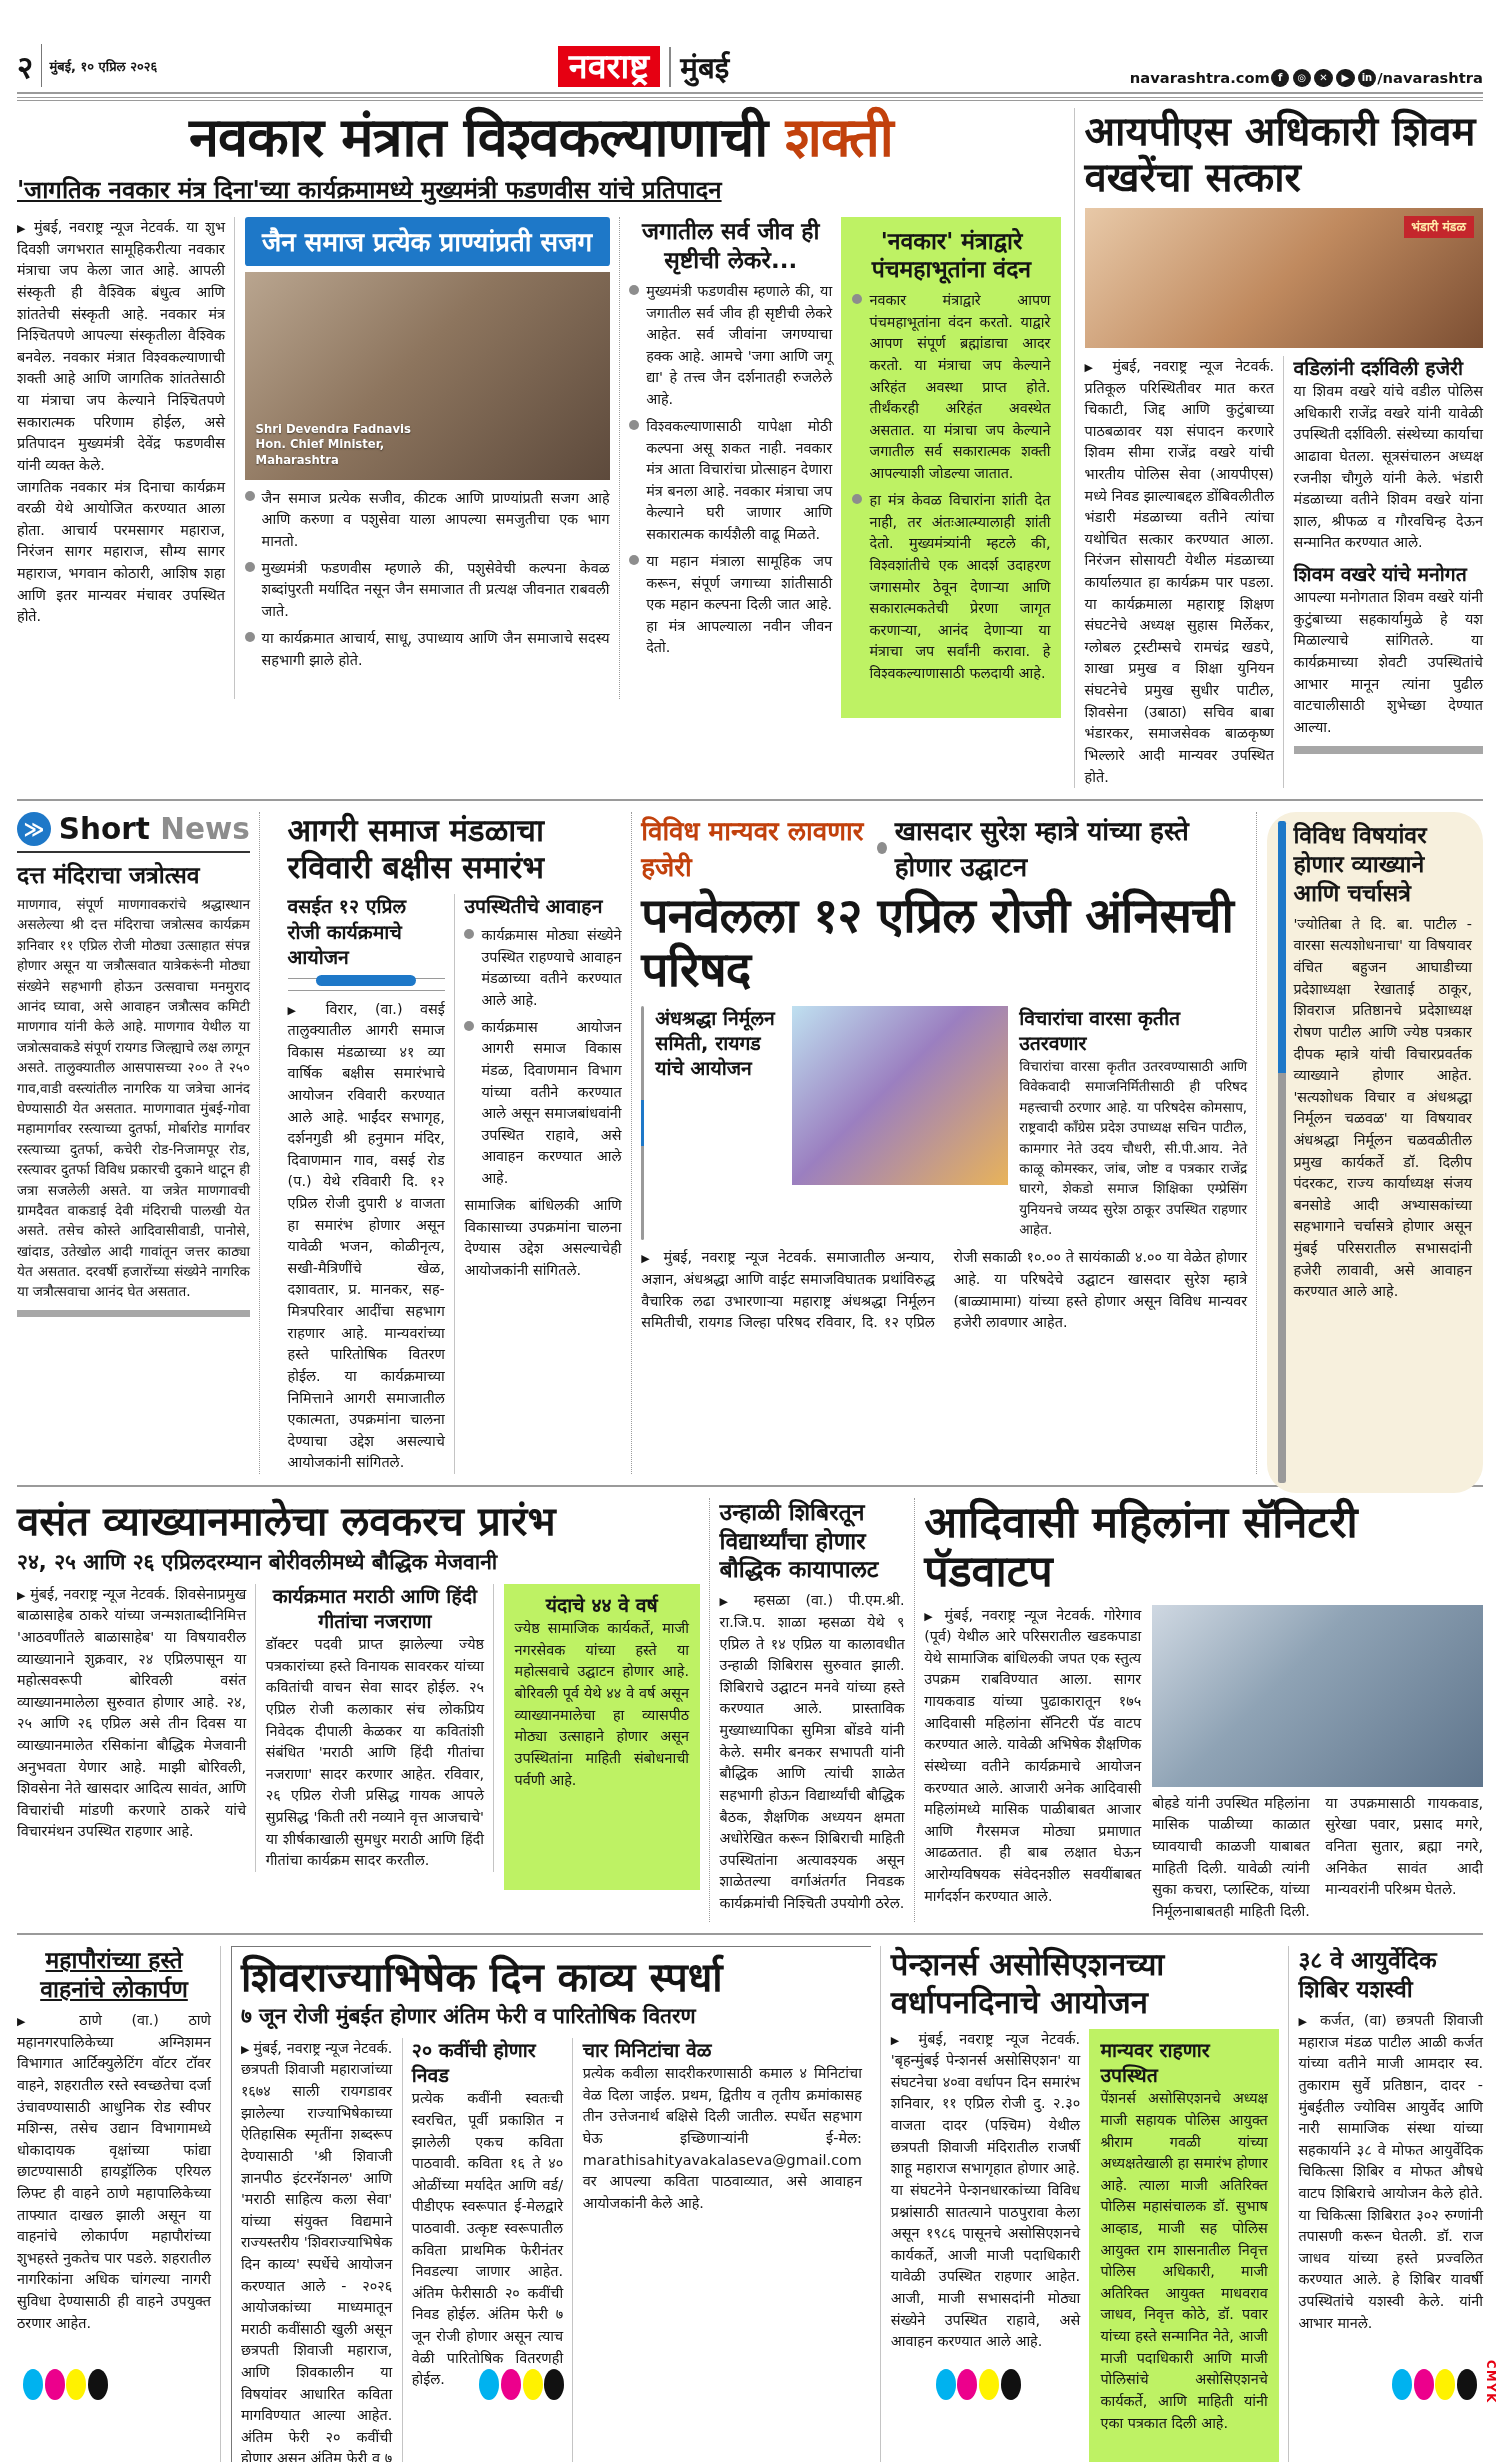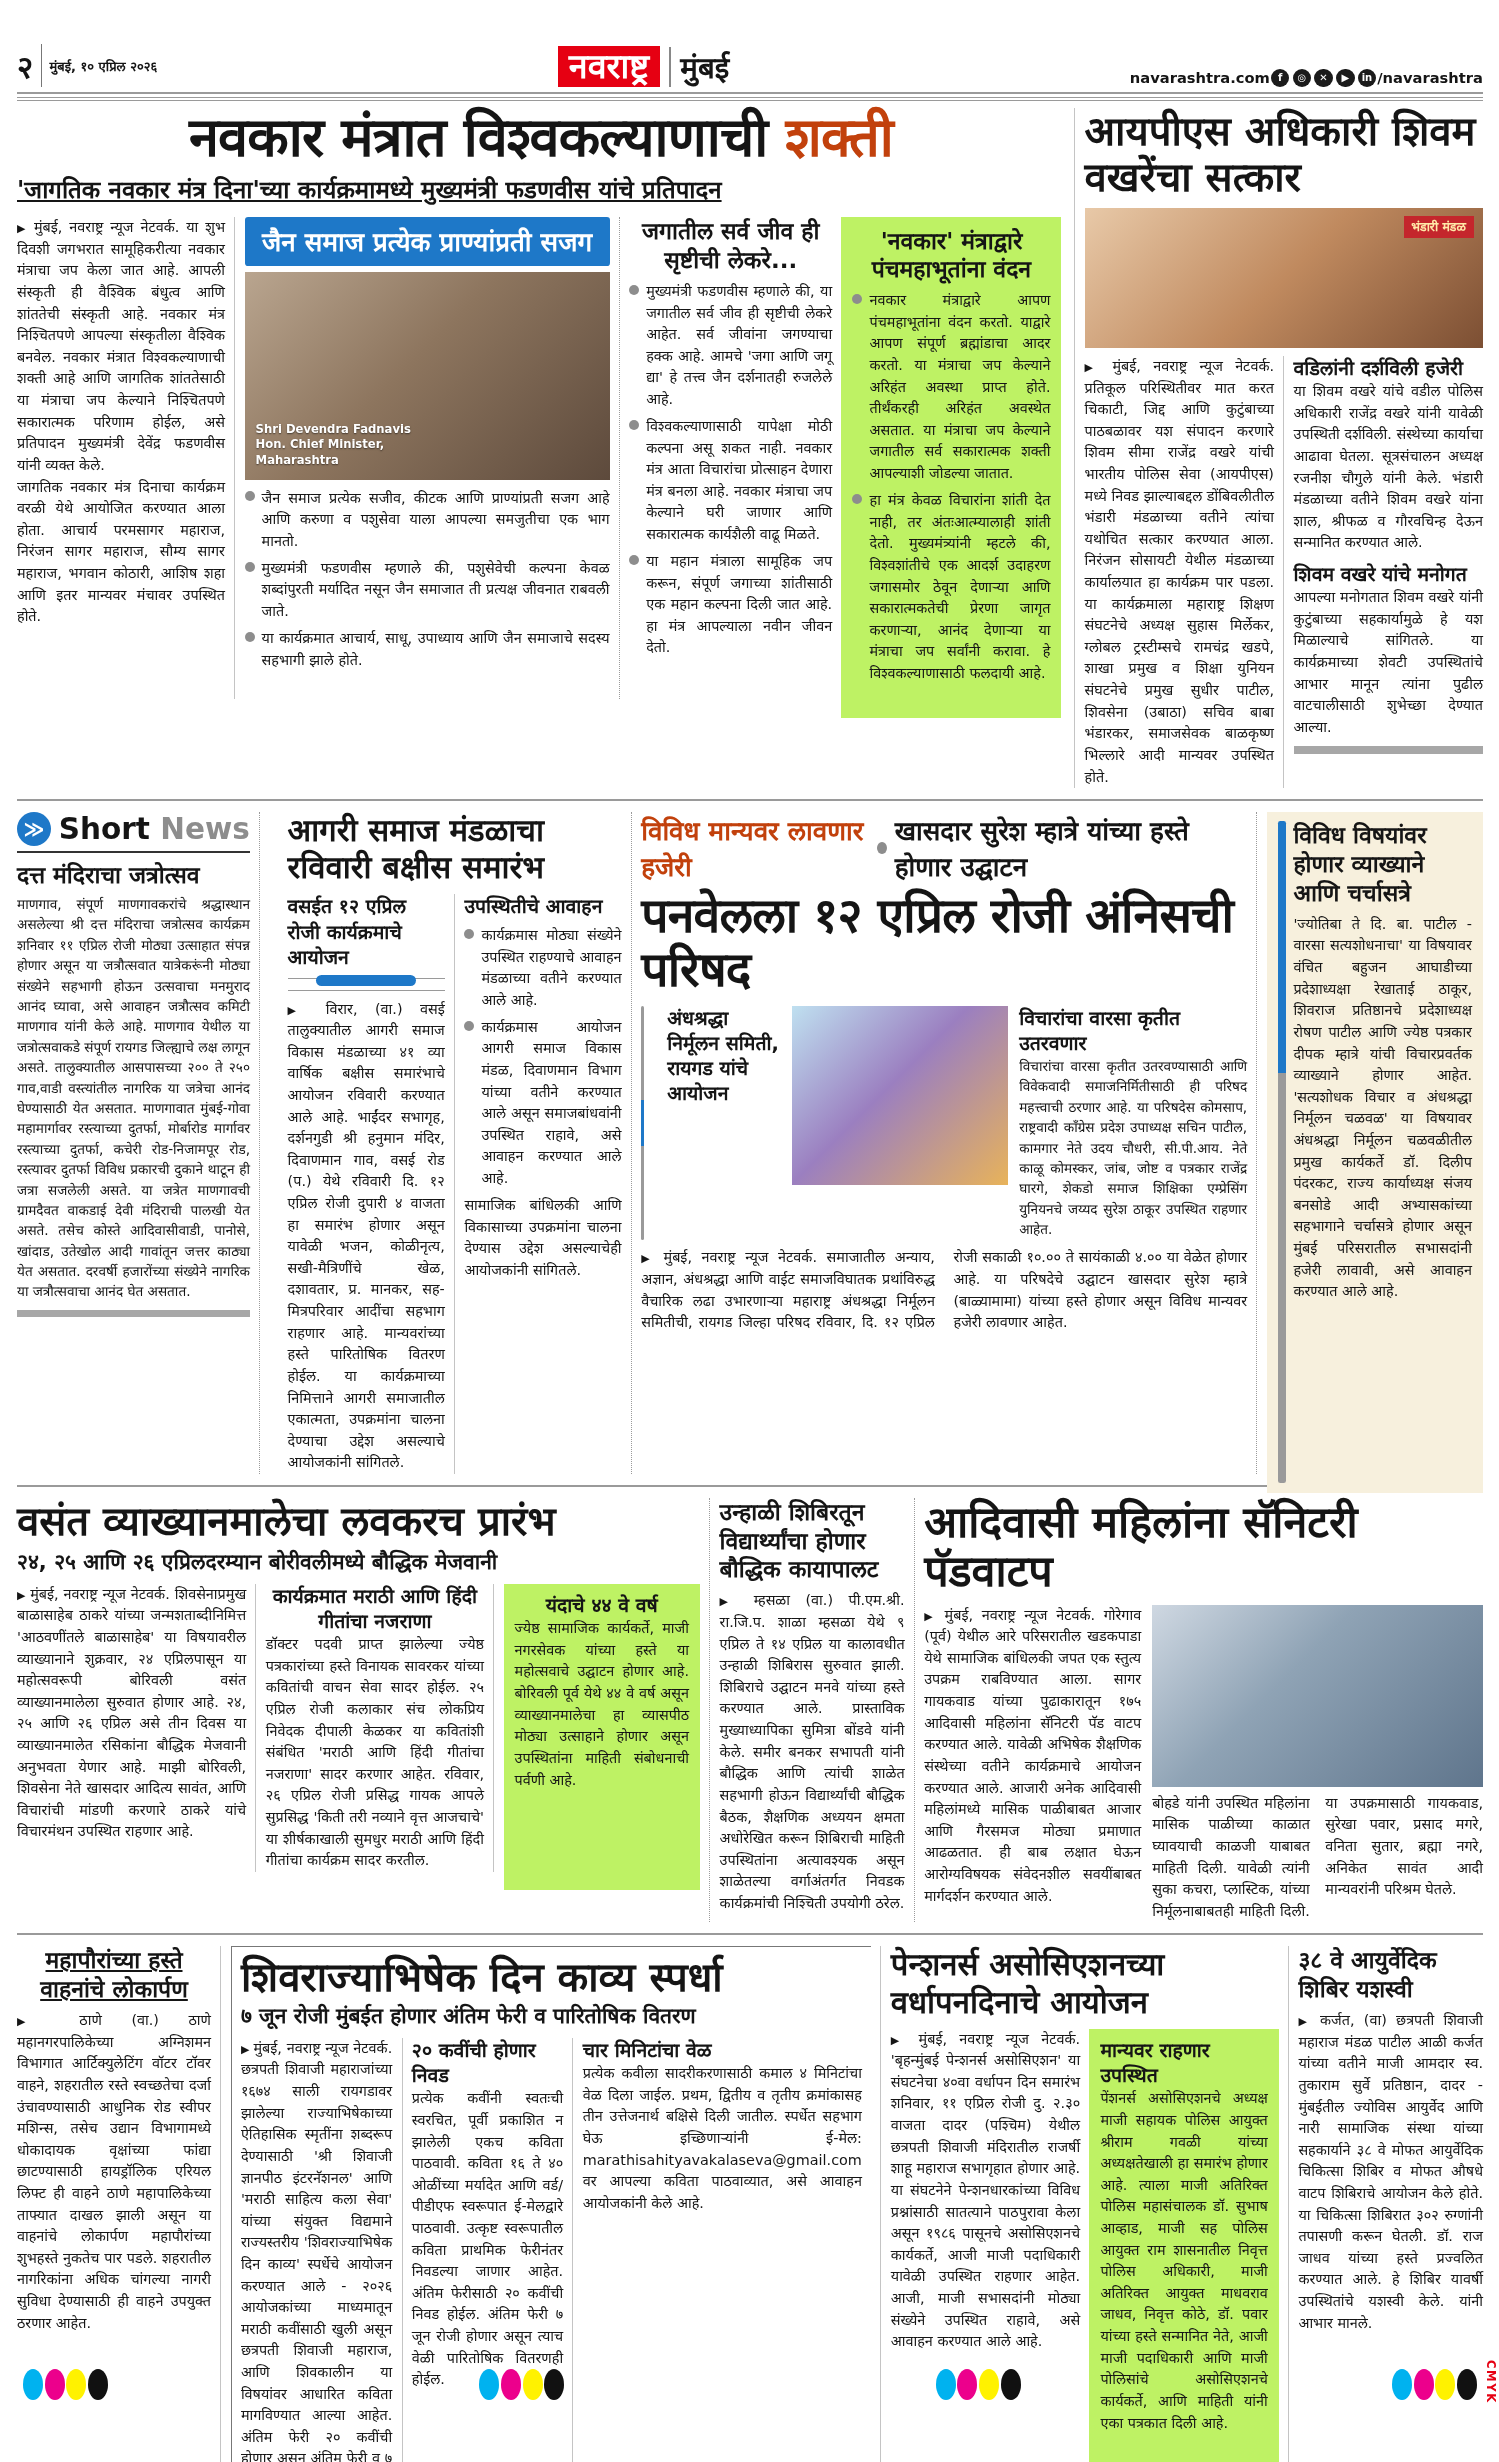--- a/index.html
+++ b/index.html
@@ -43,21 +43,21 @@
   .photo.warm{background:linear-gradient(135deg,#e8c9a8,#c08a5f 50%,#7c4f33);}
   .photo.art{background:linear-gradient(135deg,#bfe0f0,#9b7fc0 45%,#e8b35a);}
   .photo .ptag{position:absolute;left:11px;bottom:11px;color:#fff;font-size:11.6px;line-height:1.35;white-space:pre-line;font-weight:bold;text-shadow:0 0.8px 1.6px #0008;}
   .banner{background:#1e78c8;color:#fff;font-size:26px;font-weight:bold;text-align:center;padding:6.2px 3.1px;border-radius:3.1px;}
   .minibanner{position:absolute;top:7.8px;right:9.3px;background:#c4262c;color:#ffe9a8;font-size:12.4px;font-weight:bold;padding:2.3px 7.8px;}
   .endbar{height:7.8px;background:#a7a7a7;margin-top:7.8px;}
   .capsule{position:relative;height:11px;margin:7.8px 0;border-top:1.6px solid #9a9a9a;border-bottom:1.6px solid #9a9a9a;}
   .capsule i{position:absolute;left:18%;top:-3.9px;width:64%;height:11px;background:#1e78c8;border-radius:6.2px;}
   .kicker{display:flex;align-items:center;gap:7.8px;font-size:26px;font-weight:bold;}
   .kicker .kdot{width:12.4px;height:12.4px;border-radius:50%;background:#8d8d8d;}
-  .orgnote{display:flex;gap:23px;}
+  .orgnote{display:flex;gap:11px;}
   .orgnote .stem{flex:0 0 3.1px;background:linear-gradient(#9a9a9a 40%,#1e78c8 40%,#1e78c8 60%,#9a9a9a 60%);border-radius:1.6px;position:relative;}
   .bluebar-title{display:flex;gap:7.8px;}
   .bluebar-title .bb{flex:0 0 7.8px;background:linear-gradient(#1e78c8 0 38%,#9a9a9a 38% 100%);border-radius:2.3px;}
   .cmyk{display:flex;gap:1.6px;}
   .cmyk i{width:20px;height:31px;border-radius:50%;}
   .cmyk i:nth-child(1){background:#00b2ef;}
   .cmyk i:nth-child(2){background:#ec008c;}
   .cmyk i:nth-child(3){background:#fff200;}
   .cmyk i:nth-child(4){background:#111;}
   .footer-row{position:absolute;left:0;right:0;top:2369px;display:flex;justify-content:space-between;padding:0 23px;}
@@ -238,21 +238,21 @@
         <div class="photo art" style="width:216px;height:179px;margin:0 11px;flex:0 0 auto;"></div>
         <div style="flex:1;">
           <div class="h-xs">विचारांचा वारसा कृतीत उतरवणार</div>
           <div class="body-t" style="font-size:13.6px;">विचारांचा वारसा कृतीत उतरवण्यासाठी आणि विवेकवादी समाजनिर्मितीसाठी ही परिषद महत्त्वाची ठरणार आहे. या परिषदेस कोमसाप, राष्ट्रवादी काँग्रेस प्रदेश उपाध्यक्ष सचिन पाटील, कामगार नेते उदय चौधरी, सी.पी.आय. नेते काळू कोमस्कर, जांब, जोष्ट व पत्रकार राजेंद्र घारगे, शेकडो समाज शिक्षिका एम्प्रेसिंग युनियनचे जय्यद सुरेश ठाकूर उपस्थित राहणार आहेत.</div>
         </div>
       </div>
       <div class="body-t" style="margin-top:7.8px;column-count:2;column-gap:18.6px;"><span class="byline"></span><span>मुंबई, नवराष्ट्र न्यूज नेटवर्क. समाजातील अन्याय, अज्ञान, अंधश्रद्धा आणि वाईट समाजविघातक प्रथांविरुद्ध वैचारिक लढा उभारणाऱ्या महाराष्ट्र अंधश्रद्धा निर्मूलन समितीची, रायगड जिल्हा परिषद रविवार, दि. १२ एप्रिल रोजी सकाळी १०.०० ते सायंकाळी ४.०० या वेळेत होणार आहे. या परिषदेचे उद्घाटन खासदार सुरेश म्हात्रे (बाळ्यामामा) यांच्या हस्ते होणार असून विविध मान्यवर हजेरी लावणार आहेत.</span></div>
     </div>
     <div class="vdd"></div>
     <div style="flex:1;">
-      <div class="creambox bluebar-title" style="height:100%;">
+      <div class="creambox bluebar-title" style="height:100%;border-radius:29px;">
         <span class="bb"></span>
         <div>
           <div class="h-s">विविध विषयांवर होणार व्याख्याने आणि चर्चासत्रे</div>
           <div class="body-t" style="margin-top:6.2px;">'ज्योतिबा ते दि. बा. पाटील - वारसा सत्यशोधनाचा' या विषयावर वंचित बहुजन आघाडीच्या प्रदेशाध्यक्षा रेखाताई ठाकूर, शिवराज प्रतिष्ठानचे प्रदेशाध्यक्ष रोषण पाटील आणि ज्येष्ठ पत्रकार दीपक म्हात्रे यांची विचारप्रवर्तक व्याख्याने होणार आहेत. 'सत्यशोधक विचार व अंधश्रद्धा निर्मूलन चळवळ' या विषयावर अंधश्रद्धा निर्मूलन चळवळीतील प्रमुख कार्यकर्ते डॉ. दिलीप पंदरकट, राज्य कार्याध्यक्ष संजय बनसोडे आदी अभ्यासकांच्या सहभागाने चर्चासत्रे होणार असून मुंबई परिसरातील सभासदांनी हजेरी लावावी, असे आवाहन करण्यात आले आहे.</div>
         </div>
       </div>
     </div>
   </div>
 
   <div class="hr-g"></div>

